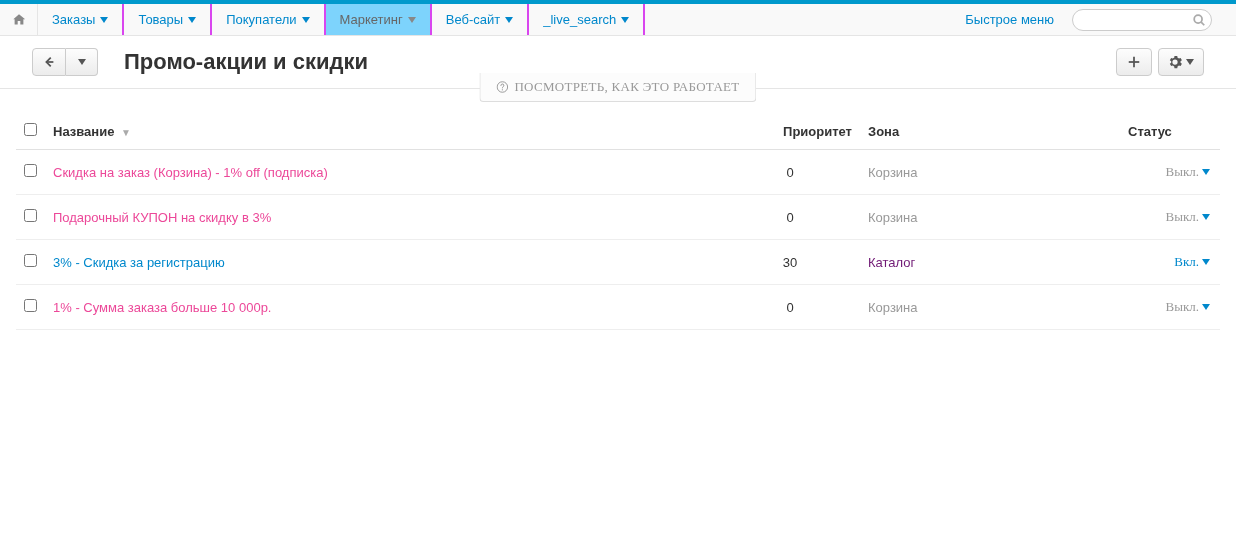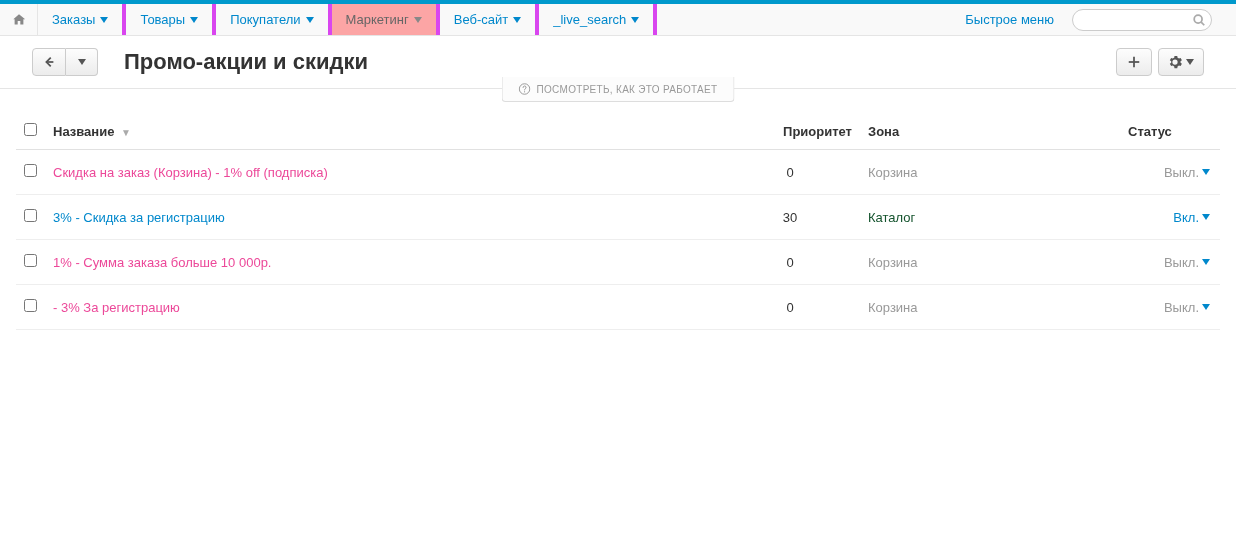--- a/index.html
+++ b/index.html
@@ -4,59 +4,59 @@
 <style>
   * { box-sizing: border-box; margin: 0; padding: 0; }
   body { font-family: -apple-system, BlinkMacSystemFont, "Segoe UI", Arial, sans-serif; font-size: 13px; color: #333; background: #fff; }
 
   
   .topbar { height: 4px; background: #0099cc; }
 
   
   .mainnav { display: flex; align-items: stretch; background: #f9f9f9; border-bottom: 1px solid #e5e5e5; height: 32px; }
   .mainnav .home-btn { display: flex; align-items: center; justify-content: center; width: 38px; border-right: 1px solid #e5e5e5; color: #888; cursor: pointer; }
-  .mainnav .nav-item { display: flex; align-items: center; padding: 0 14px; border-right: 4px solid #d946ef; color: #0088cc; cursor: pointer; font-size: 13px; }
-  .mainnav .nav-item.active { background: #fca5a5; color: #666; }
+  .mainnav .nav-item { display: flex; align-items: center; padding: 0 14px; border-right: 2px solid #d946ef; color: #0088cc; cursor: pointer; font-size: 13px; }
+  .mainnav .nav-item.active { background: #7dd3fc; color: #666; }
   .mainnav .nav-item .caret { margin-left: 5px; }
   .mainnav .spacer { flex: 1; }
   .mainnav .quick-menu { display: flex; align-items: center; padding: 0 14px; color: #0088cc; cursor: pointer; }
   .mainnav .search-wrap { display: flex; align-items: center; padding: 0 10px 0 4px; }
   .mainnav .search-input { width: 140px; height: 22px; border: 1px solid #ccc; border-radius: 12px; padding: 0 26px 0 10px; font-size: 12px; background: #fff; outline: none; }
   .mainnav .search-icon { position: relative; left: -20px; color: #aaa; pointer-events: none; }
 
   
   .header-row { display: flex; align-items: center; padding: 12px 32px; border-bottom: 1px solid #e5e5e5; position: relative; }
   .back-group { display: flex; margin-right: 26px; }
   .btn { display: inline-flex; align-items: center; justify-content: center; height: 28px; min-width: 32px; padding: 0 9px; background: linear-gradient(#fdfdfd, #ececec); border: 1px solid #ccc; border-radius: 4px; color: #555; cursor: pointer; font-size: 13px; }
   .btn + .btn.joined-left { border-left: none; border-top-left-radius: 0; border-bottom-left-radius: 0; }
   .btn.joined-right { border-top-right-radius: 0; border-bottom-right-radius: 0; }
   .page-title { font-size: 22px; font-weight: 600; color: #333; }
   .header-right { margin-left: auto; display: flex; gap: 6px; }
   .header-right .btn { min-width: 36px; }
 
-  .help-banner { position: absolute; left: 50%; transform: translateX(-50%); bottom: -14px; background: #fcfcfc; border: 1px solid #ddd; border-top: none; border-radius: 0 0 4px 4px; padding: 6px 16px; font-size: 10px; color: #999; letter-spacing: 0.3px; display: flex; align-items: center; gap: 6px; }
+  .help-banner { position: absolute; left: 50%; transform: translateX(-50%); bottom: -14px; background: #fcfcfc; border: 1px solid #ddd; border-top: none; border-radius: 0 0 4px 4px; padding: 6px 16px; font-size: 13px; color: #999; letter-spacing: 0.3px; display: flex; align-items: center; gap: 6px; font-family: Liberation Serif, serif; }
 
   
   .table-wrap { padding: 24px 16px 2px 16px; }
   table { width: 100%; border-collapse: collapse; }
   thead th { text-align: left; font-weight: 600; font-size: 13px; color: #333; padding: 10px 8px; border-bottom: 1px solid #e1e1e1; }
   thead th.col-check { width: 28px; }
   thead th.col-priority { text-align: right; width: 140px; }
   thead th.col-zone { width: 260px; }
   thead th.col-status { text-align: left; width: 100px; padding-right: 10px; }
   thead th .sort-caret { color: #aaa; margin-left: 3px; font-size: 10px; }
   tbody td { padding: 14px 8px; border-bottom: 1px solid #eee; font-size: 13px; color: #999; vertical-align: middle; }
   tbody tr.active td { color: #333; }
   tbody tr.active td.col-name a { color: #0088cc; }
   tbody td.col-name a { color: #ec4899; text-decoration: none; cursor: pointer; }
   tbody td.col-priority { text-align: center; color: #333; }
   tbody tr:not(.active) td.col-priority { color: #333; }
   tbody td.col-zone { color: #999; }
-  tbody tr.active td.col-zone { color: #14532d; }
-  tbody td.col-status { text-align: right; padding-right: 10px; }
+  tbody tr.active td.col-zone { color: #701a75; }
+  tbody td.col-status { text-align: right; padding-right: 10px; font-family: Liberation Serif, serif; }
   .status-link { color: #0088cc; cursor: pointer; display: inline-flex; align-items: center; gap: 3px; }
   tbody tr:not(.active) .status-link { color: #999; }
   tbody tr:not(.active) .status-link .caret-svg { color: #0088cc; }
   tbody tr.active .status-link { color: #0088cc; }
 
   input[type=checkbox] { cursor: pointer; width: 13px; height: 13px; }
 
   .caret-svg { width: 8px; height: 6px; }
   .icon-svg { width: 14px; height: 14px; display: block; }
 </style>
@@ -185,20 +185,32 @@
           <td class="col-name"><a>Скидка на заказ (Корзина) - 1% off (подписка)</a></td>
           <td class="col-priority">0</td>
           <td class="col-zone">Корзина</td>
           <td class="col-status"><span class="status-link">
               <span>Выкл.</span>
               <svg class="caret-svg" viewBox="0 0 8 6">
                 <path d="M0 0h8L4 6z" fill="currentColor"></path>
               </svg>
             </span></td>
         </tr>
+        <tr>
+          <td class="col-check"><input type="checkbox" style=""></td>
+          <td class="col-name"><a>Подарочный КУПОН на скидку в 3%</a></td>
+          <td class="col-priority">0</td>
+          <td class="col-zone">Корзина</td>
+          <td class="col-status"><span class="status-link">
+              <span>Выкл.</span>
+              <svg class="caret-svg" viewBox="0 0 8 6">
+                <path d="M0 0h8L4 6z" fill="currentColor"></path>
+              </svg>
+            </span></td>
+        </tr>
         <tr class="active">
           <td class="col-check"><input type="checkbox" style=""></td>
           <td class="col-name"><a>3% - Скидка за регистрацию</a></td>
           <td class="col-priority">30</td>
           <td class="col-zone">Каталог</td>
           <td class="col-status"><span class="status-link">
               <span>Вкл.</span>
               <svg class="caret-svg" viewBox="0 0 8 6">
                 <path d="M0 0h8L4 6z" fill="currentColor"></path>
               </svg>
@@ -209,27 +221,15 @@
           <td class="col-name"><a>1% - Сумма заказа больше 10 000р.</a></td>
           <td class="col-priority">0</td>
           <td class="col-zone">Корзина</td>
           <td class="col-status"><span class="status-link">
               <span>Выкл.</span>
               <svg class="caret-svg" viewBox="0 0 8 6">
                 <path d="M0 0h8L4 6z" fill="currentColor"></path>
               </svg>
             </span></td>
         </tr>
-        <tr>
-          <td class="col-check"><input type="checkbox" style=""></td>
-          <td class="col-name"><a>- 3% За регистрацию</a></td>
-          <td class="col-priority">0</td>
-          <td class="col-zone">Корзина</td>
-          <td class="col-status"><span class="status-link">
-              <span>Выкл.</span>
-              <svg class="caret-svg" viewBox="0 0 8 6">
-                <path d="M0 0h8L4 6z" fill="currentColor"></path>
-              </svg>
-            </span></td>
-        </tr>
       </tbody>
   </table>
 </div>
 
 </body></html>

